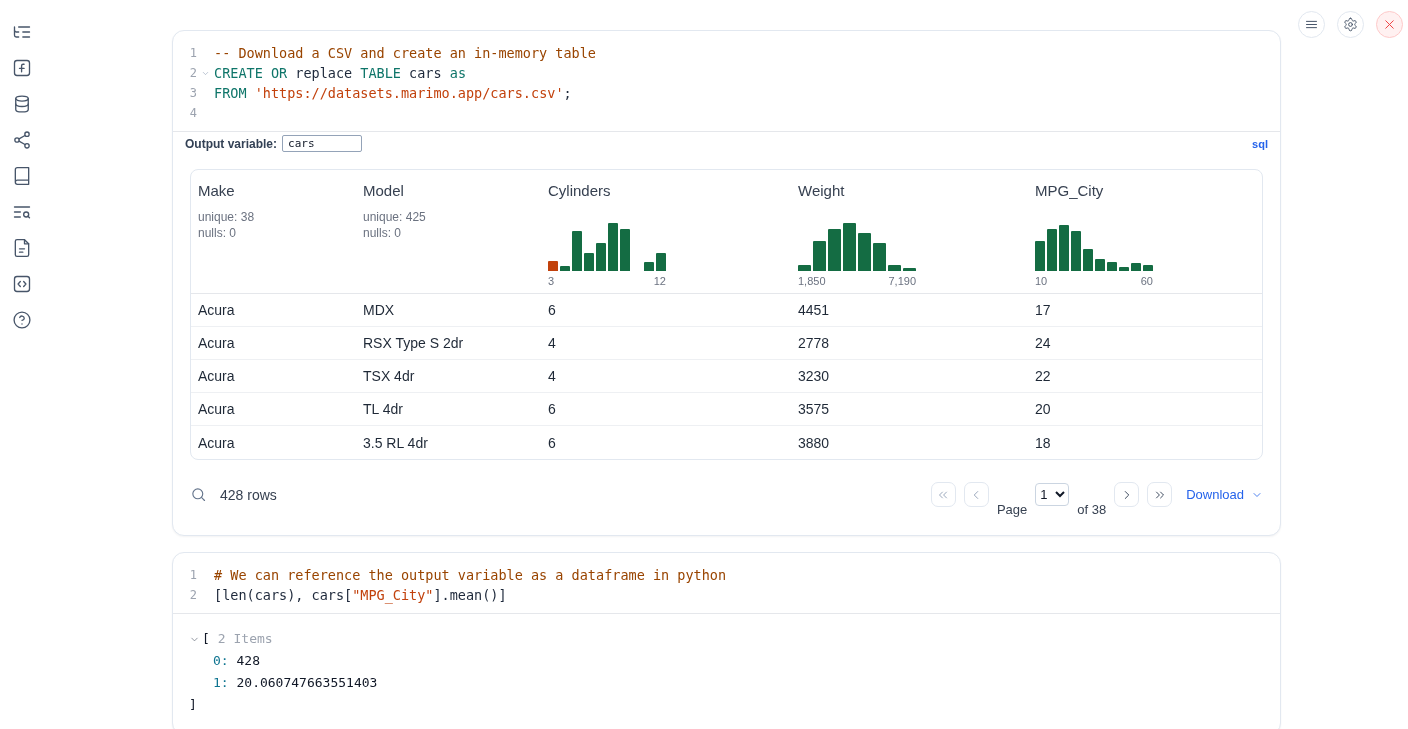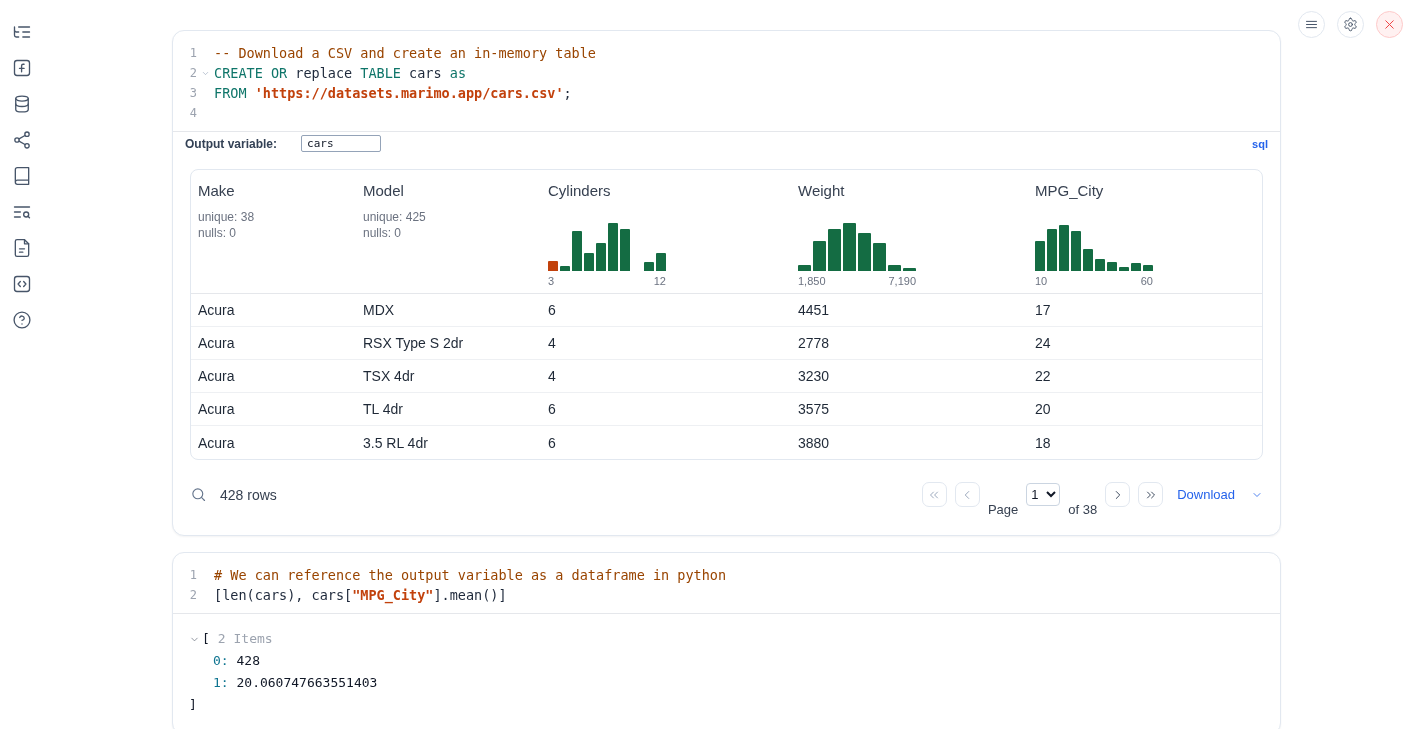--- a/index.html
+++ b/index.html
@@ -24,25 +24,25 @@
   .card.py  { margin-top:16px; }
 
   
   .code-area { padding:12px 0 8px; cursor:text; }
   .code-line { display:flex; line-height:20px; font-family:"DejaVu Sans Mono", monospace; font-size:13.5px; }
   .gutter { width:24px; flex:none; text-align:right; color:#9ca3af; font-size:12px; user-select:none; }
   .fold { width:17px; flex:none; color:#94a3b8; display:flex; align-items:center; justify-content:center; }
   .code-text { white-space:pre; }
   .tk-com { color:#994400; }
   .tk-kw  { color:#0e7569; }
-  .tk-str { color:#c2410c;font-weight:bold; }
+  .tk-str { color:#c2410c; }
   .tk-pl  { color:#1e293b; }
 
   
-  .outvar-row { display:flex; align-items:center; gap:24px; padding:3px 12px; border-top:1px solid #e5e7eb; }
+  .outvar-row { display:flex; align-items:center; gap:5px; padding:3px 12px; border-top:1px solid #e5e7eb; }
   .outvar-label { font-size:12px; font-weight:700; color:#334155; }
   .outvar-input { width:80px; height:17px; border:1px solid #94a3b8; border-radius:2px; background:#fff;
                   font-family:"DejaVu Sans Mono", monospace; font-size:11px; padding:0 5px; color:#111827; }
   .lang-badge { margin-left:auto; font-size:11px; font-weight:600; color:var(--accent); }
 
   
   .table-wrap { margin:14px 17px 0; border:1px solid #e2e8f0; border-radius:8px; overflow:hidden; }
   .thead { display:flex; height:124px; border-bottom:1px solid #e5e7eb; }
   .th { padding:12px 0 0 7px; display:flex; flex-direction:column; cursor:pointer; }
   .th-label { font-size:15px; font-weight:500; color:#374151; }
@@ -61,21 +61,21 @@
   .tfoot { display:flex; align-items:center; padding:12px 17px 18px; }
   .search-btn { color:#64748b; cursor:pointer; }
   .rows-count { margin-left:13px; font-size:14px; color:#374151; }
   .pager { margin-left:auto; display:flex; align-items:center; gap:8px; }
   .pg-btn { width:25px; height:25px; border:1px solid #e2e8f0; border-radius:7px; background:#fff;
             display:flex; align-items:center; justify-content:center; color:#334155; cursor:pointer; }
   .pg-btn.dim { color:#94a3b8; }
   .pg-label { font-size:13px; color:#374151;margin-top:30px; }
   .page-select { height:23px; min-width:34px; border:1px solid #cbd5e1; border-radius:4px; background:#fff;
                  font-size:13px; font-family:"Liberation Sans", sans-serif; color:#111827; }
-  .download { display:flex; align-items:center; gap:16px; margin-left:14px; color:var(--accent);
+  .download { display:flex; align-items:center; gap:7px; margin-left:14px; color:var(--accent);
               font-size:13px; cursor:pointer; }
 
   
   .py .code-area { border-bottom:1px solid #e5e7eb; }
   .tree { font-family:"DejaVu Sans Mono", monospace; font-size:13px; line-height:22px; padding:14px 16px 18px; color:#111827; }
   .tree-line { display:flex; align-items:center; }
   .tree-toggle { color:#6b7280; margin-right:2px; cursor:pointer; display:flex; align-items:center; }
   .tree-items-label { color:#9ca3af; margin-left:8px; }
   .tree-entry { padding-left:24px; }
   .tree-key { color:#0e7490; }

